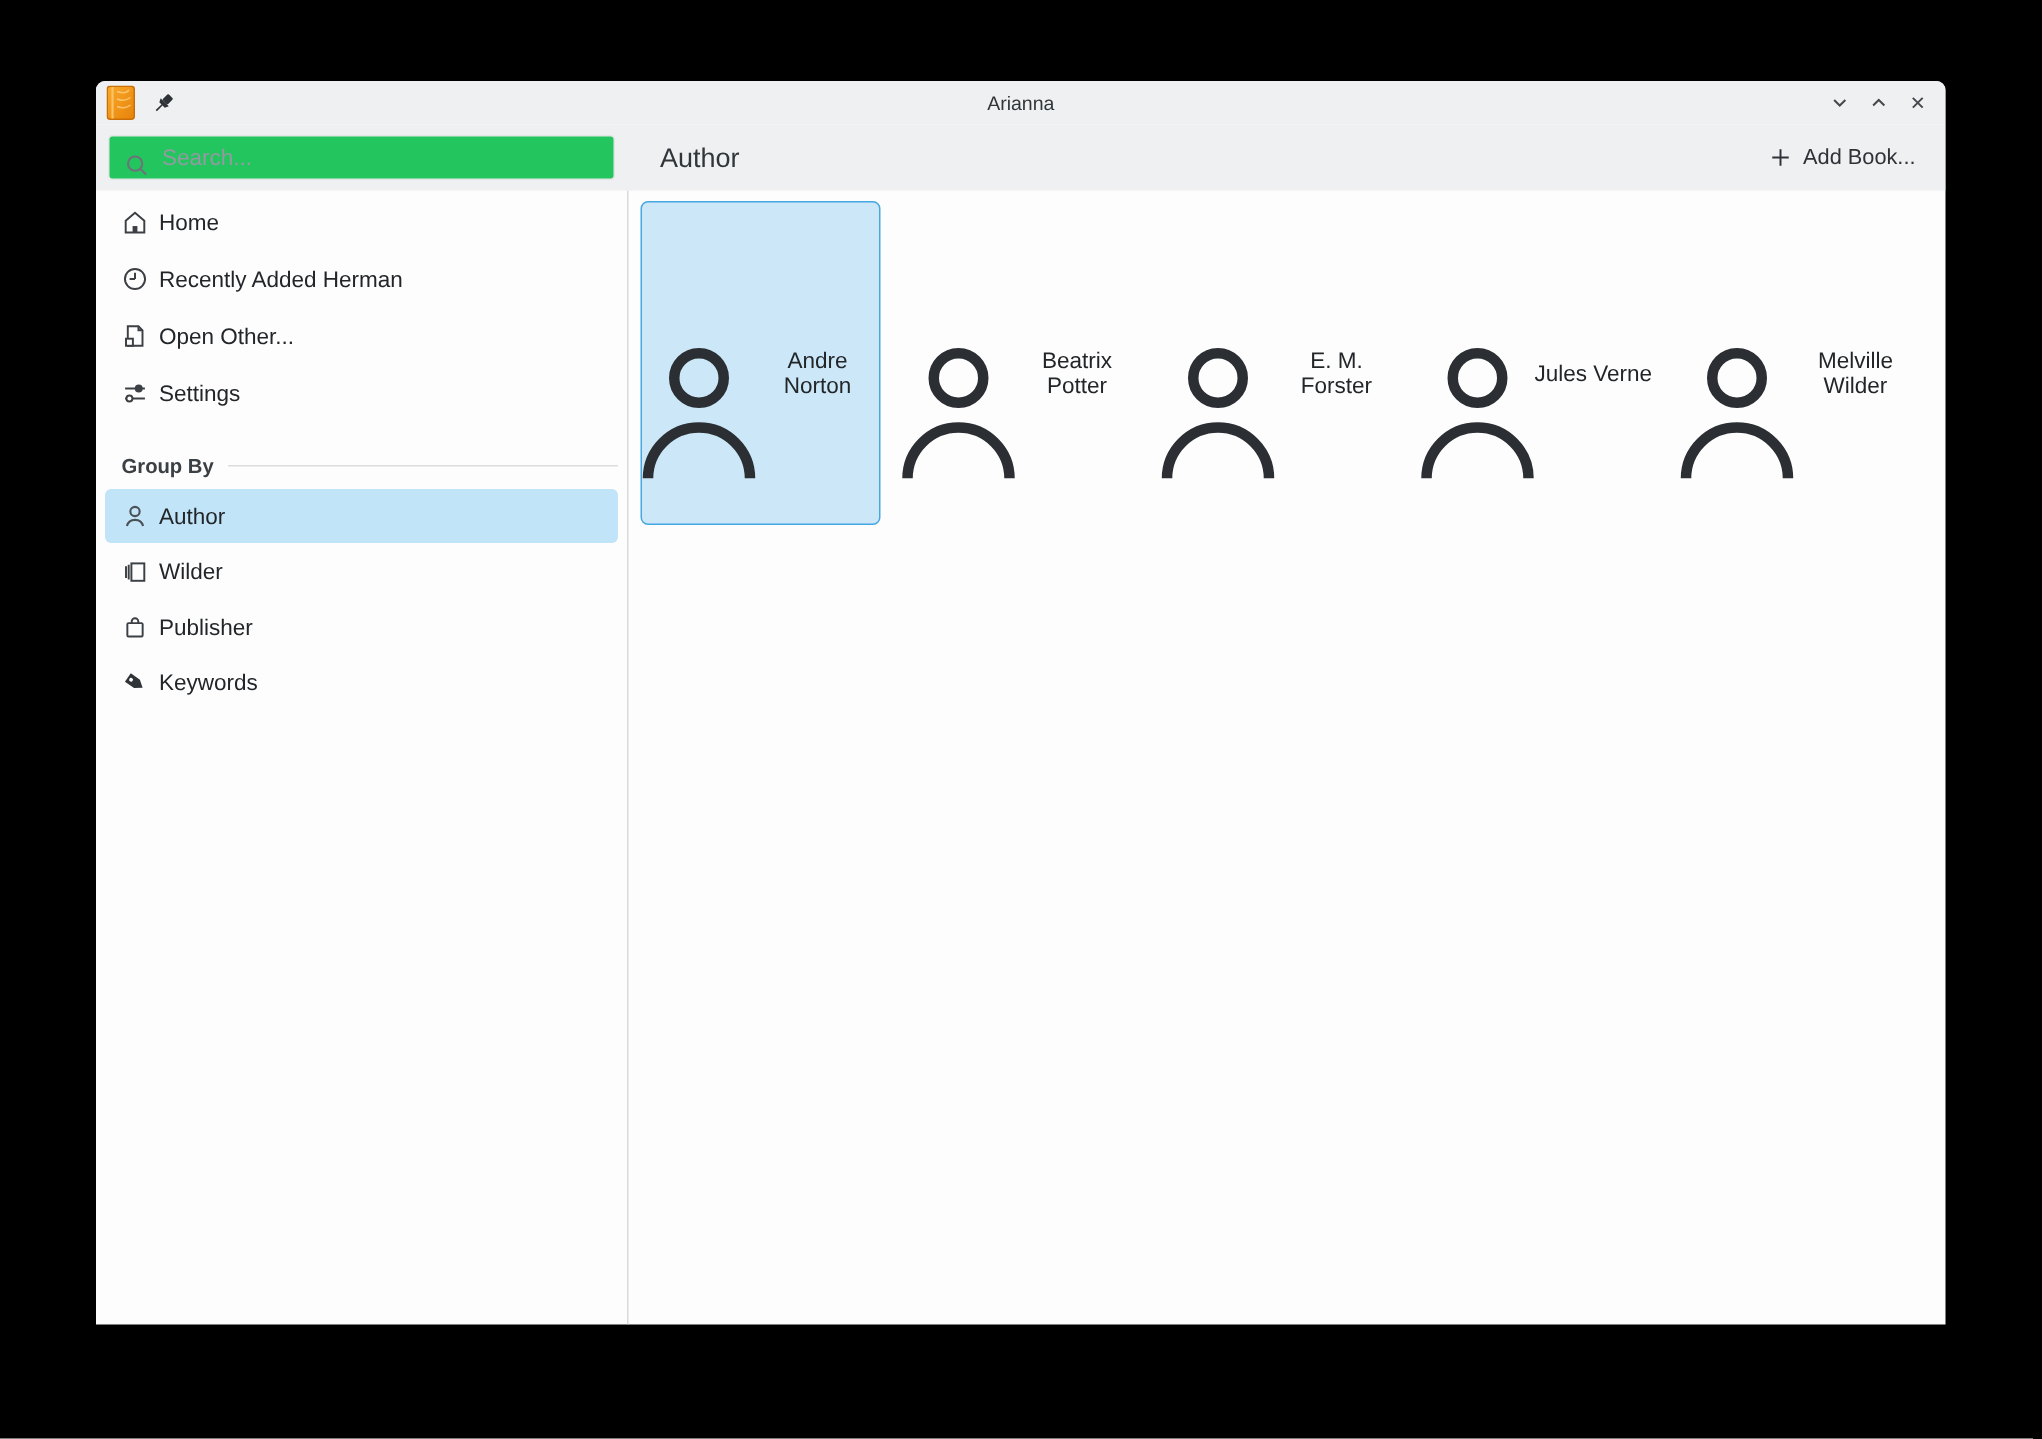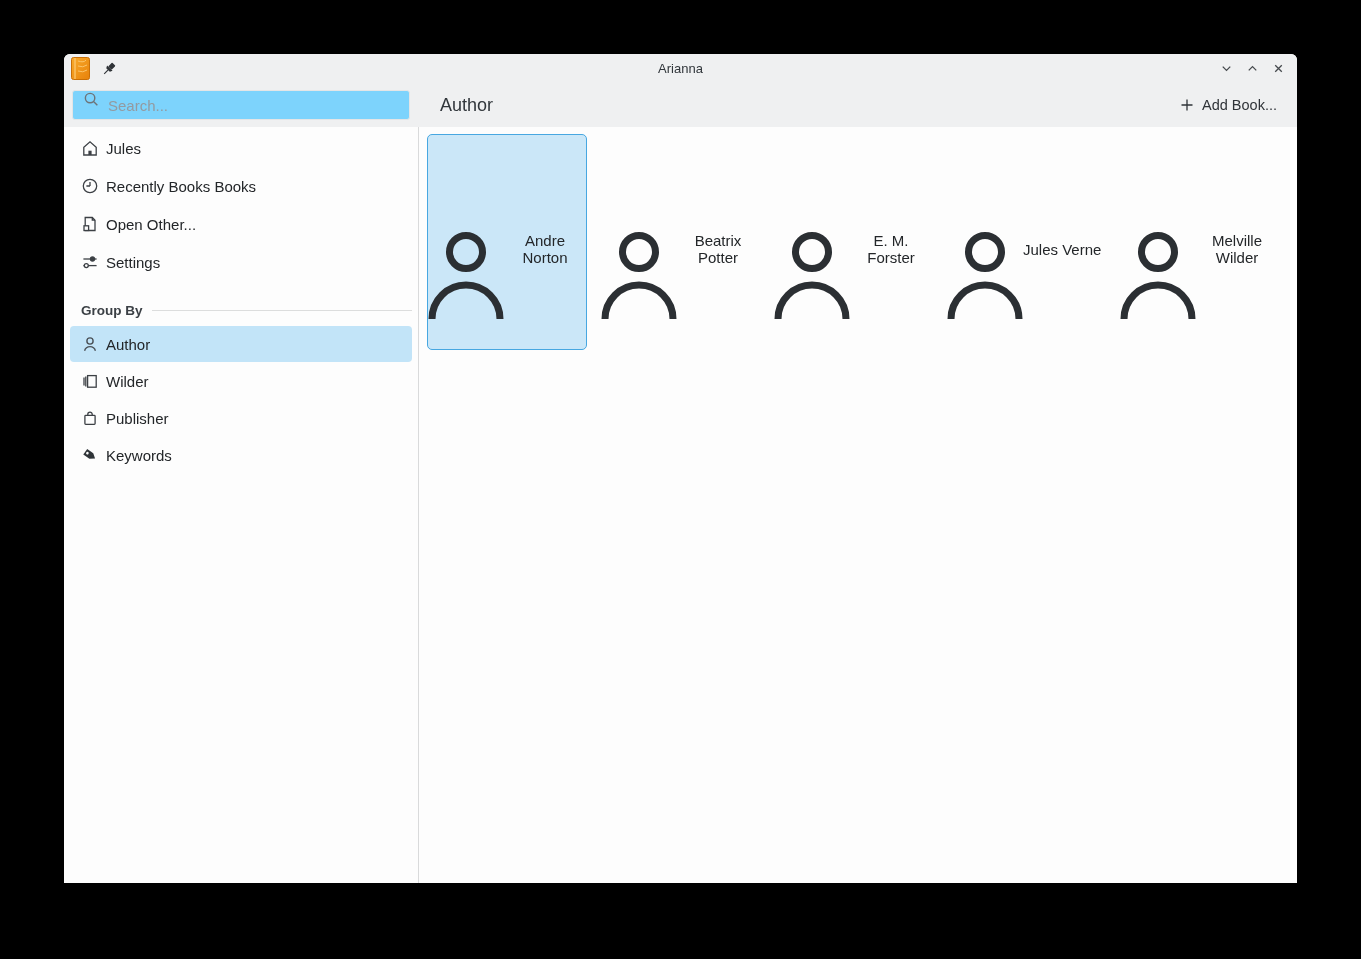--- a/index.html
+++ b/index.html
@@ -23,22 +23,22 @@
     font-size:13px;color:#31363b;pointer-events:none;
   }
   .tb-controls{margin-left:auto;display:flex;align-items:center;gap:8px;margin-right:10px;}
   .tb-btn{width:18px;height:18px;display:flex;align-items:center;justify-content:center;cursor:pointer;}
   
   .headerrow{
     height:44px;background:#eff0f1;display:flex;align-items:center;flex:0 0 auto;
   }
   .search-zone{width:354px;flex:0 0 auto;display:flex;}
   .search-field{
-    margin-left:8px;width:338px;height:30px;background:#7dd3fc;border:1px solid #e4e5e6;
-    border-radius:3px;display:flex;align-items:flex-start;box-sizing:border-box;
+    margin-left:8px;width:338px;height:30px;background:#22c55e;border:1px solid #e4e5e6;
+    border-radius:3px;display:flex;align-items:flex-end;box-sizing:border-box;
   }
   .search-field .mag{margin:0 8px 0 10px;display:flex;}
   .search-field input{
     border:none;outline:none;background:transparent;flex:1;height:100%;
     font-size:15px;color:#232629;font-family:inherit;padding:0;
   }
   .search-field input::placeholder{color:#939aa1;}
   .page-title{margin-left:22px;font-size:18px;color:#31363b;}
   .add-book{
     margin-left:auto;margin-right:14px;display:flex;align-items:center;gap:7px;
@@ -156,31 +156,31 @@
 
       <div class="sidebar">
 
         <div class="nav-item">
           <span class="icon">
             <svg width="18" height="18" viewBox="0 0 18 18" fill="none" stroke="#3c4045" stroke-width="1.3">
               <path d="M2.8 16 V8.2 L9 2.8 L15.2 8.2 V16 Z"></path>
               <rect x="7.4" y="11.7" width="3.2" height="4.3" fill="#3c4045" stroke="none"></rect>
             </svg>
           </span>
-          <span>Jules</span>
+          <span>Home</span>
         </div>
 
         <div class="nav-item">
           <span class="icon">
             <svg width="18" height="18" viewBox="0 0 18 18" fill="none" stroke="#3c4045" stroke-width="1.3">
               <circle cx="9" cy="9" r="6.7"></circle>
               <path d="M9 9 V4.9 M9 9 H5.4"></path>
             </svg>
           </span>
-          <span>Recently Books Books</span>
+          <span>Recently Added Herman</span>
         </div>
 
         <div class="nav-item">
           <span class="icon">
             <svg width="18" height="18" viewBox="0 0 18 18" fill="none" stroke="#3c4045" stroke-width="1.3">
               <path d="M4.2 2.5 H11.3 L14 5.2 V15.5 H4.2 Z"></path>
               <path d="M11.3 2.5 V5.2 H14"></path>
               <rect x="3" y="10.8" width="4.6" height="4.7" fill="#fdfdfd"></rect>
             </svg>
           </span>

